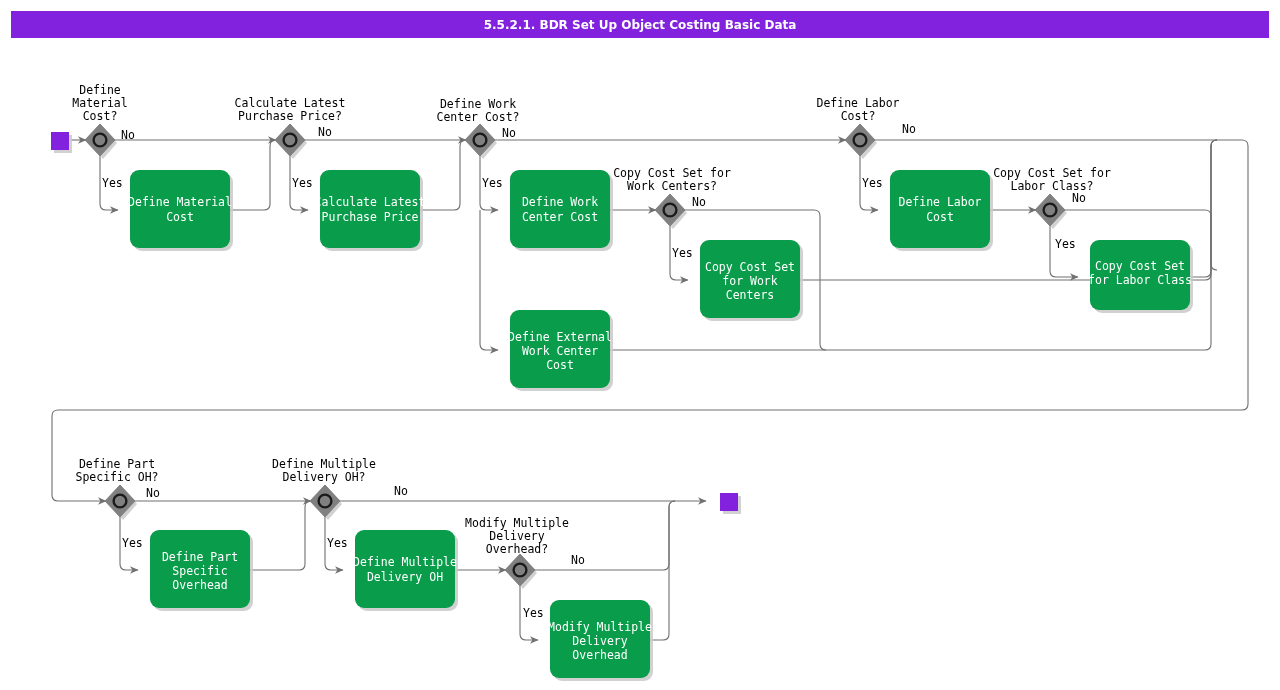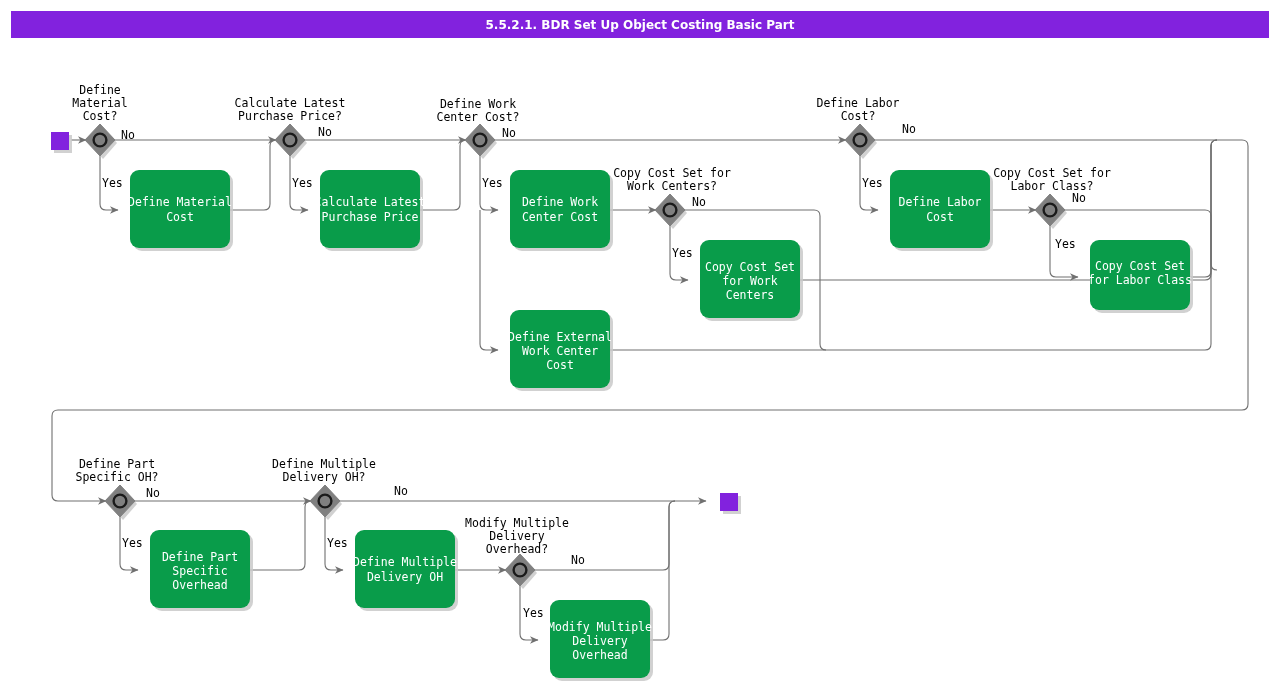--- a/index.html
+++ b/index.html
@@ -25,21 +25,21 @@
   .diamond{fill:#808080;stroke:#808080;stroke-width:1;}
   .dcircle{fill:#808080;stroke:#1a1a1a;stroke-width:2.4;}
   .pnode{fill:#8222DE;}
 </style>
 </head>
 <body>
 
 <div id="root">
 
   <div class="titlebar">
-    <span>5.5.2.1. BDR Set Up Object Costing Basic Part</span>
+    <span>5.5.2.1. BDR Set Up Object Costing Basic Data</span>
   </div>
 
   <svg class="canvas" viewBox="0 0 1280 690" xmlns="http://www.w3.org/2000/svg">
     <defs>
       <marker id="arw" markerWidth="9" markerHeight="9" refX="8" refY="4.5" orient="auto" markerUnits="userSpaceOnUse">
         <path d="M0,0.8 L8.5,4.5 L0,8.2 L2.4,4.5 Z" fill="#707070"></path>
       </marker>
     </defs>
 
     <g>

